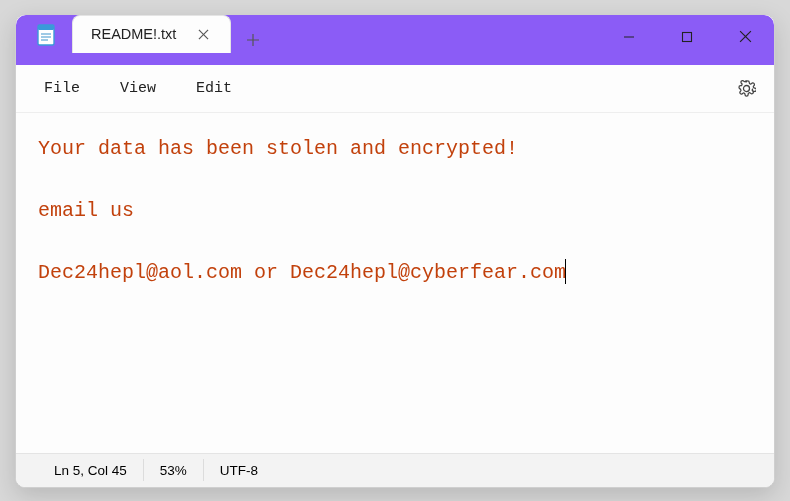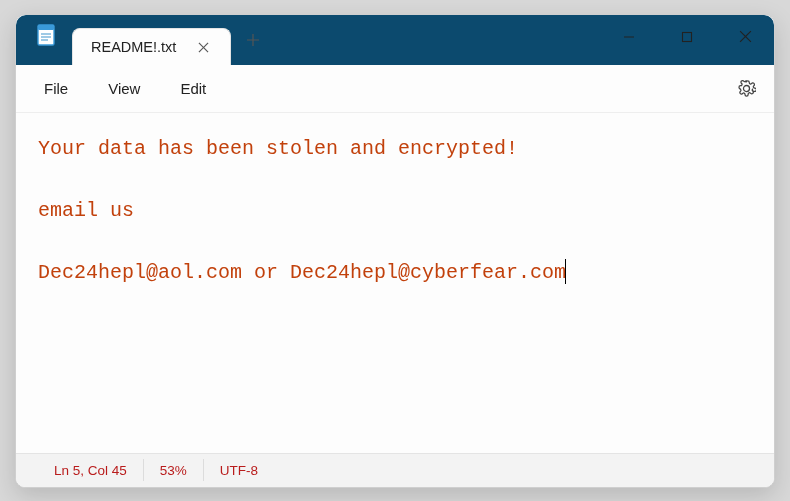--- a/index.html
+++ b/index.html
@@ -19,22 +19,22 @@
     border-radius: 10px;
     box-shadow: 0 8px 24px rgba(0,0,0,0.15);
     display: flex;
     flex-direction: column;
     position: relative;
     overflow: hidden;
   }
   .titlebar {
     height: 50px;
     display: flex;
-    align-items: flex-end;
-    background: #0c4a6e;
+    align-items: flex-start;
+    background: #8b5cf6;
     border-top-left-radius: 10px;
     border-top-right-radius: 10px;
     position: relative;
   }
   .app-icon {
     width: 24px;
     height: 24px;
     margin: 0 14px 10px 18px;
     align-self: center;
   }
@@ -86,20 +86,21 @@
     padding: 0 8px;
     background: #fdfdfd;
     border-bottom: 1px solid #eee;
     position: relative;
   }
   .menu-item {
     padding: 8px 20px;
     font-size: 15px;
     color: #222;
     border-radius: 4px;
+    font-family: Liberation Mono, monospace;
   }
   .settings-btn {
     position: absolute;
     right: 10px;
     width: 36px; height: 36px;
     display: flex; align-items: center; justify-content: center;
     border-radius: 4px;
     color: #444;
   }
 
@@ -122,21 +123,21 @@
     margin-left: -1px;
   }
 
   .statusbar {
     height: 34px;
     display: flex;
     align-items: center;
     background: #f3f3f3;
     border-top: 1px solid #e4e4e4;
     font-size: 13.5px;
-    color: #b91c1c;
+    color: #000000;
     padding: 0 6px;
   }
   .status-cell {
     padding: 0 16px;
     height: 22px;
     display: flex; align-items: center;
     border-right: 1px solid #dcdcdc;
   }
   .status-cell:last-child { border-right: none; }
   .status-spacer-left { width: 16px; }

